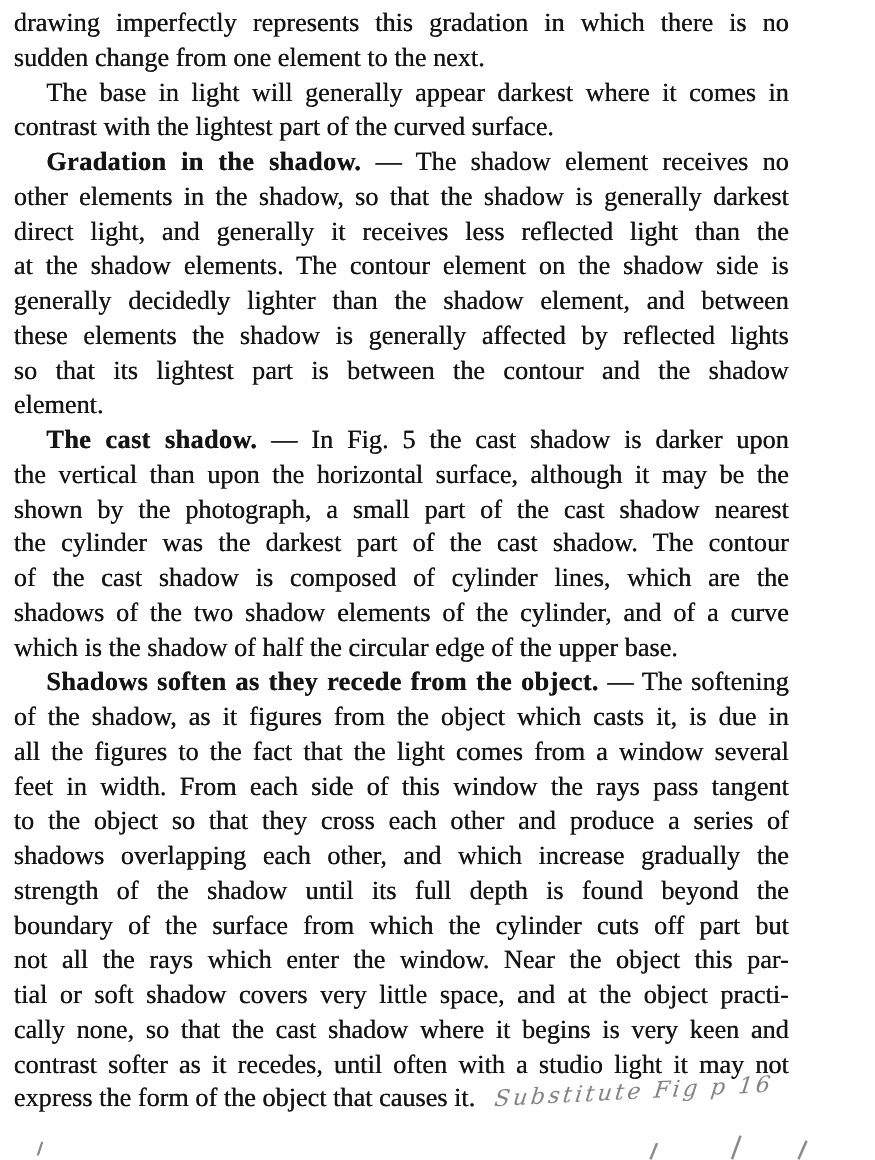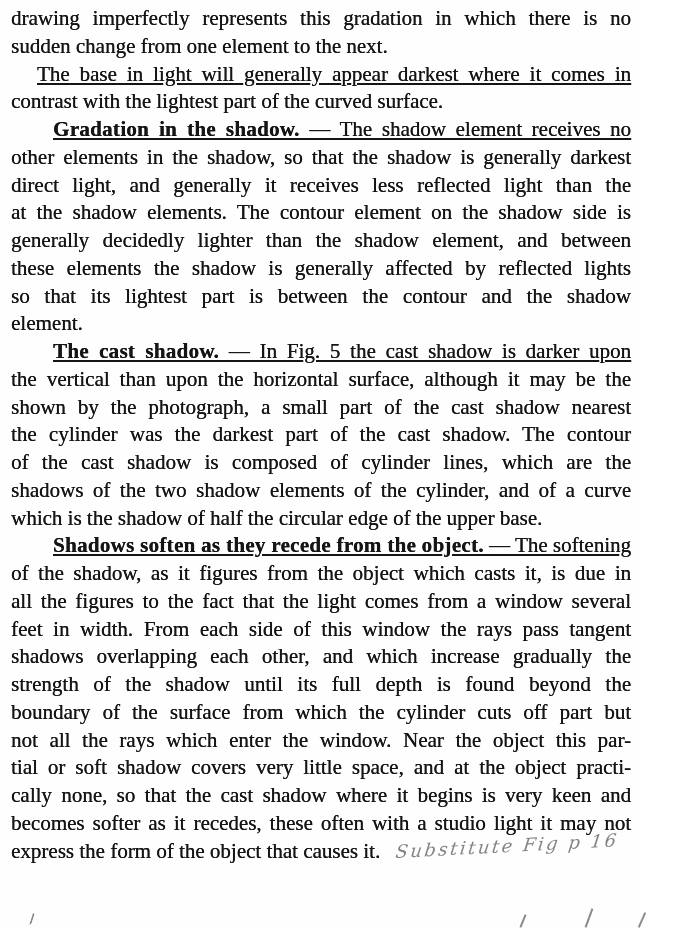--- a/index.html
+++ b/index.html
@@ -20,25 +20,24 @@
     font-size: 21px;
     line-height: 27.75px;
     text-shadow: 0.25px 0 0 currentColor; 
   }
   .line {
     text-align: justify;
     text-align-last: justify;
     white-space: normal;
   }
   .line.end { text-align-last: left; }
-  .line.indent { text-indent: 26px; text-decoration: underline; }
+  .line.indent { text-indent: 26px; }
   .line b {
     font-weight: 700;
     letter-spacing: 0.3px;
-    margin-left: 16px;
   }
   .handwriting {
     display: inline-block;
     margin-left: 14px;
     font-family: "DejaVu Serif", serif;
     font-style: italic;
     font-size: 18px;
     color: #6e6e6e;
     text-shadow: none;
     letter-spacing: 2.5px;
@@ -78,26 +77,27 @@
       <div class="line"><span>the vertical than upon the horizontal surface, although it may be the</span></div>
       <div class="line"><span>shown by the photograph, a small part of the cast shadow nearest</span></div>
       <div class="line"><span>the cylinder was the darkest part of the cast shadow.  The contour</span></div>
       <div class="line"><span>of the cast shadow is composed of cylinder lines, which are the</span></div>
       <div class="line"><span>shadows of the two shadow elements of the cylinder, and of a curve</span></div>
       <div class="line end"><span>which is the shadow of half the circular edge of the upper base.</span></div>
       <div class="line indent"><b>Shadows soften as they recede from the object.</b><span> — The softening</span></div>
       <div class="line"><span>of the shadow, as it figures from the object which casts it, is due in</span></div>
       <div class="line"><span>all the figures to the fact that the light comes from a window several</span></div>
       <div class="line"><span>feet in width.  From each side of this window the rays pass tangent</span></div>
+      <div class="line"><span>to the object so that they cross each other and produce a series of</span></div>
       <div class="line"><span>shadows overlapping each other, and which increase gradually the</span></div>
       <div class="line"><span>strength of the shadow until its full depth is found beyond the</span></div>
       <div class="line"><span>boundary of the surface from which the cylinder cuts off part but</span></div>
       <div class="line"><span>not all the rays which enter the window.  Near the object this par-</span></div>
       <div class="line"><span>tial or soft shadow covers very little space, and at the object practi-</span></div>
       <div class="line"><span>cally none, so that the cast shadow where it begins is very keen and</span></div>
-      <div class="line"><span>becomes softer as it recedes, these often with a studio light it may not</span></div>
+      <div class="line"><span>contrast softer as it recedes, until often with a studio light it may not</span></div>
       <div class="line end"><span>express the form of the object that causes it.</span><span class="handwriting">Substitute Fig p 16</span></div>
     </div>
   <span class="stroke s1"></span>
   <span class="stroke s2"></span>
   <span class="stroke s3"></span>
   <span class="stroke s4"></span>
 </div>
 
 </body></html>

